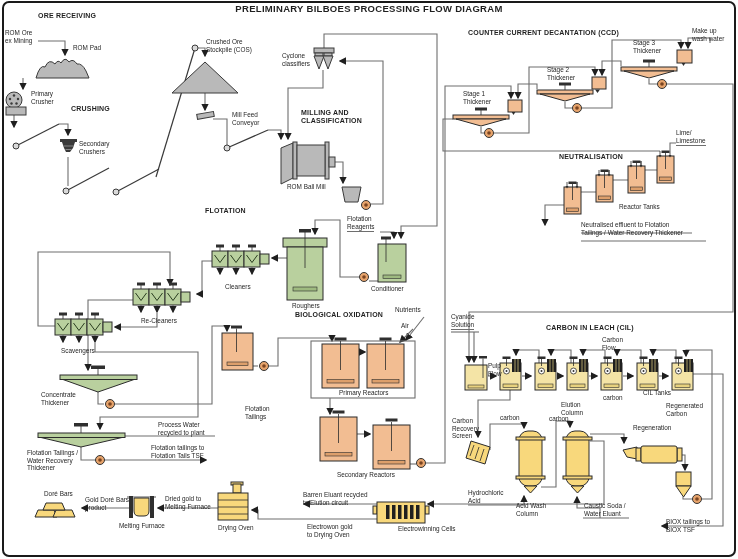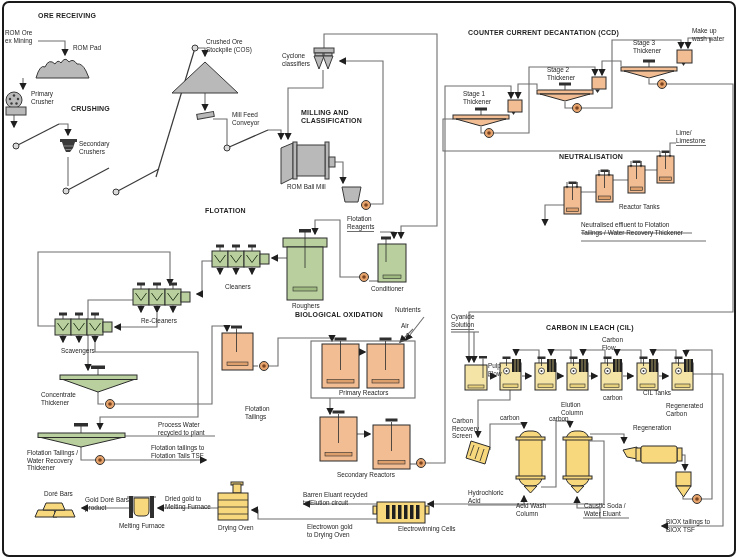--- a/index.html
+++ b/index.html
@@ -377,20 +377,21 @@
         <use href="#pump" x="100" y="460"></use>
   <use href="#pump" x="264" y="366"></use>
         <use href="#pump" x="421" y="463"></use>
   <use href="#pump" x="489" y="133"></use>
         <use href="#pump" x="577" y="108"></use>
   <use href="#pump" x="662" y="84"></use>
         <use href="#pump" x="697" y="499"></use>
 </g>
 </svg>
 
+<div class="lbl title" style="left:0;top:3px">PRELIMINARY BILBOES PROCESSING FLOW DIAGRAM</div>
 
 <div class="lbl hd" style="left:38px;top:12px">ORE RECEIVING</div>
 <div class="lbl" style="left:5px;top:29px">ROM Ore
 ex Mining</div>
 <div class="lbl" style="left:73px;top:44px">ROM Pad</div>
 <div class="lbl" style="left:31px;top:90px">Primary
 Crusher</div>
 <div class="lbl hd" style="left:71px;top:105px">CRUSHING</div>
 <div class="lbl" style="left:79px;top:140px">Secondary
 Crushers</div>

